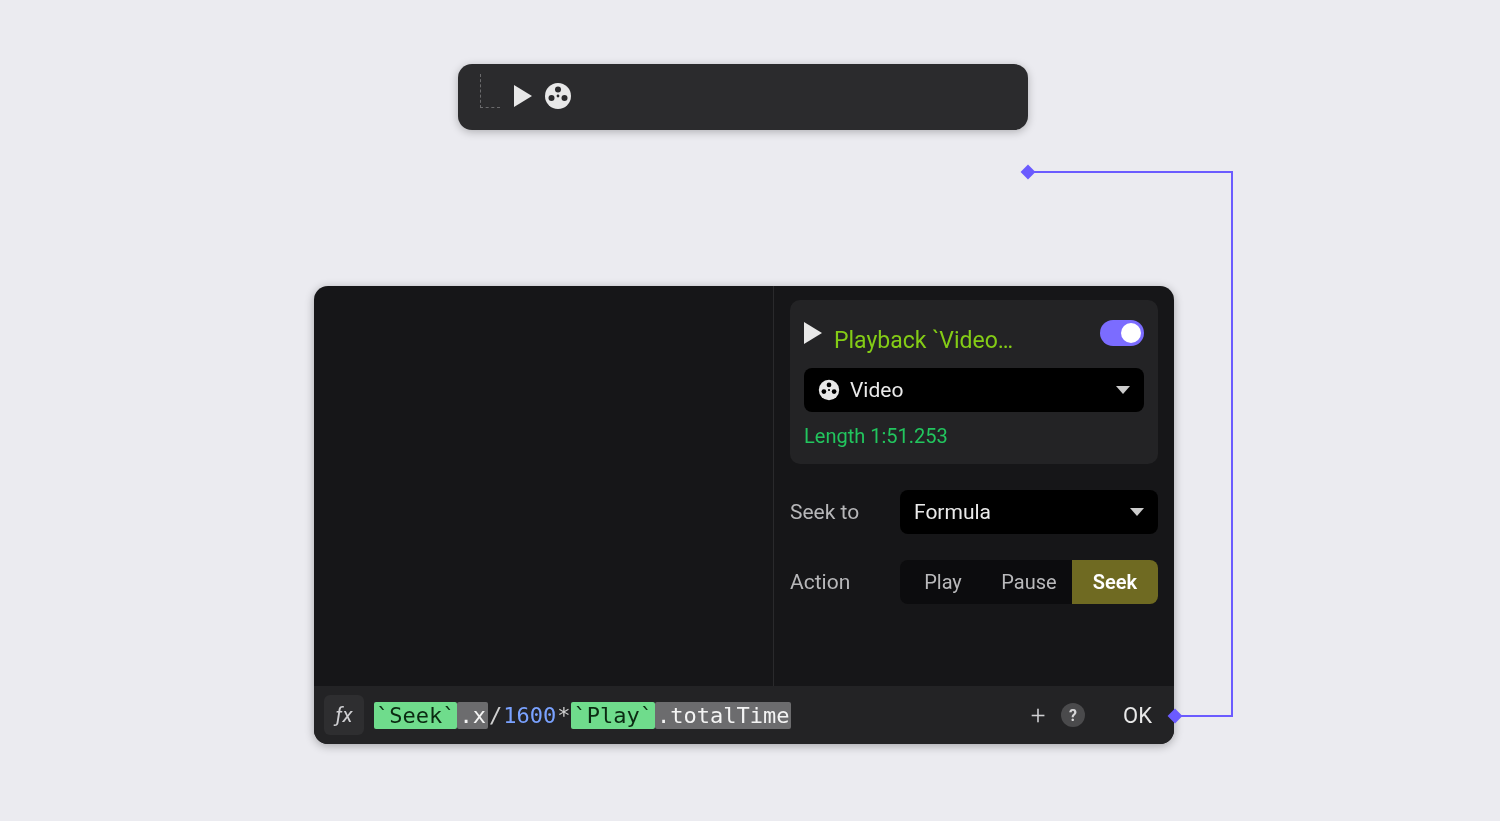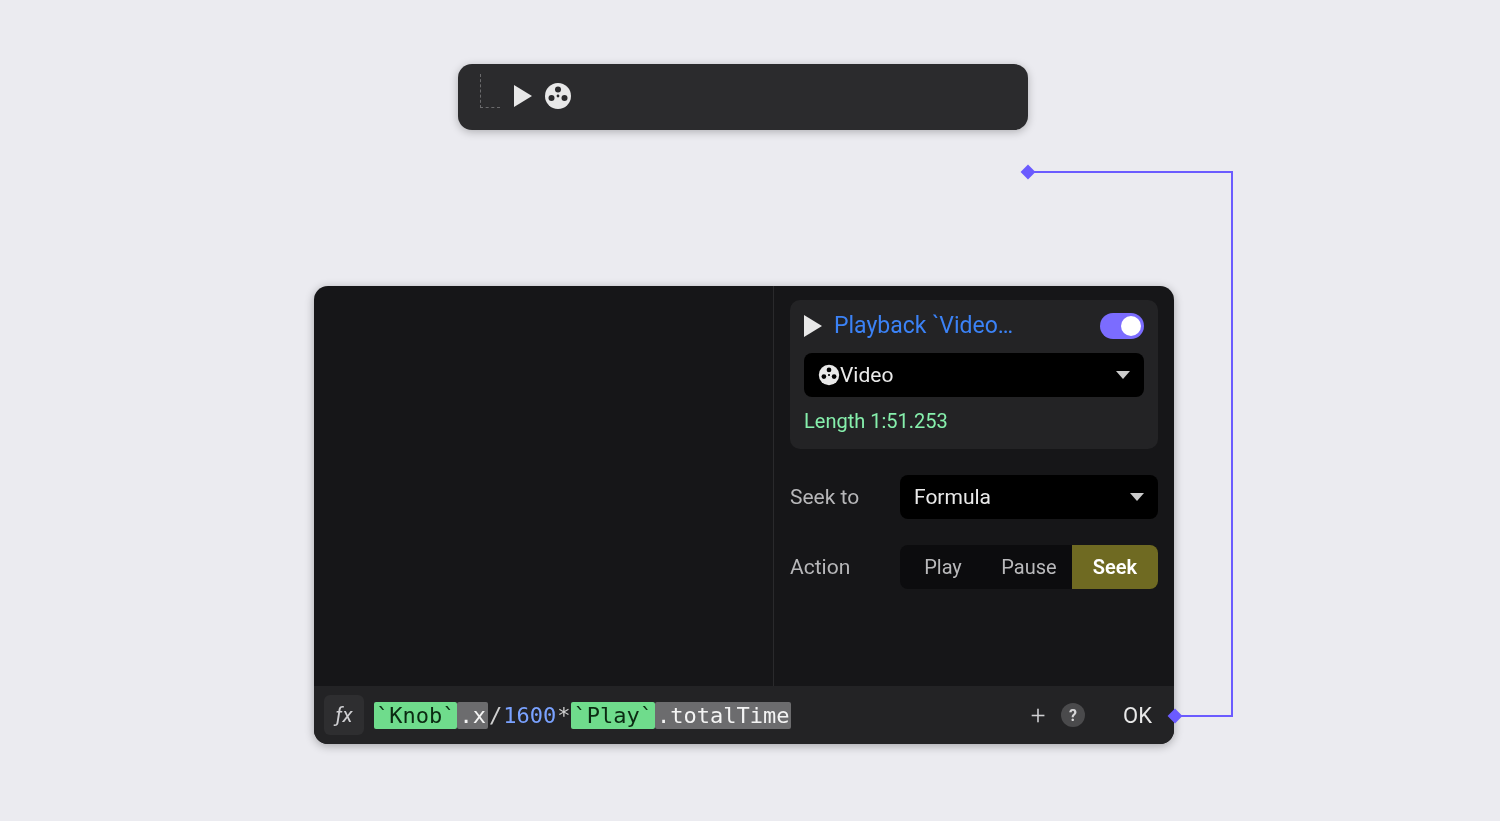--- a/index.html
+++ b/index.html
@@ -96,45 +96,45 @@
     margin-bottom: 26px;
   }
   .group-head {
     display: flex;
     align-items: center;
     gap: 12px;
     margin-bottom: 14px;
   }
   .group-head .play-tri { border-left-color: #e8e8e8; }
   .group-head .name {
-    flex: 1; font-size: 23px; color: #3b82f6;
-    white-space: nowrap; overflow: hidden; text-overflow: ellipsis;
+    flex: 1; font-size: 23px; color: #84cc16;
+    white-space: nowrap; overflow: hidden; text-overflow: ellipsis; margin-top: 15px;
   }
   .toggle {
     width: 44px; height: 26px; border-radius: 13px;
     background: #7b6cff; position: relative; flex: none;
   }
   .toggle::after {
     content: ""; position: absolute; right: 3px; top: 3px;
     width: 20px; height: 20px; border-radius: 50%; background: #fff;
   }
   .select {
     background: #000; border-radius: 8px;
     display: flex; align-items: center; gap: 10px;
     padding: 10px 14px; color: #eaeaea; font-size: 21px;
     justify-content: space-between;
   }
-  .select .left { display: flex; align-items: center; }
+  .select .left { display: flex; align-items: center; gap: 10px; }
   .chev-down {
     width: 0; height: 0;
     border-left: 7px solid transparent;
     border-right: 7px solid transparent;
     border-top: 8px solid #ccc;
   }
-  .muted { color: #86efac; margin-top: 12px; font-size: 20px; }
+  .muted { color: #22c55e; margin-top: 12px; font-size: 20px; }
 
   .field-row {
     display: flex; align-items: center; gap: 14px;
     margin-bottom: 26px;
   }
   .field-row > .lbl { width: 96px; color: #b7b7b9; }
   .seg {
     display: flex; background: #0c0c0e; border-radius: 8px;
     overflow: hidden; flex: 1;
   }
@@ -255,21 +255,21 @@
             <div class="active">Seek</div>
           </div>
       </div>
 
     </div>
   </div>
 
   <div class="formula-bar">
     <div class="fx">ƒx</div>
     <div class="formula" id="formula">
-        <span class="tok-ref">`Knob`</span>
+        <span class="tok-ref">`Seek`</span>
         <span class="tok-prop">.x</span>
         <span class="tok-op">/</span>
         <span class="tok-num">1600</span>
         <span class="tok-op">*</span>
         <span class="tok-ref">`Play`</span>
         <span class="tok-prop">.totalTime</span>
       </div>
     <div class="plus">+</div>
     <div class="help">?</div>
     <div class="ok">OK</div>

